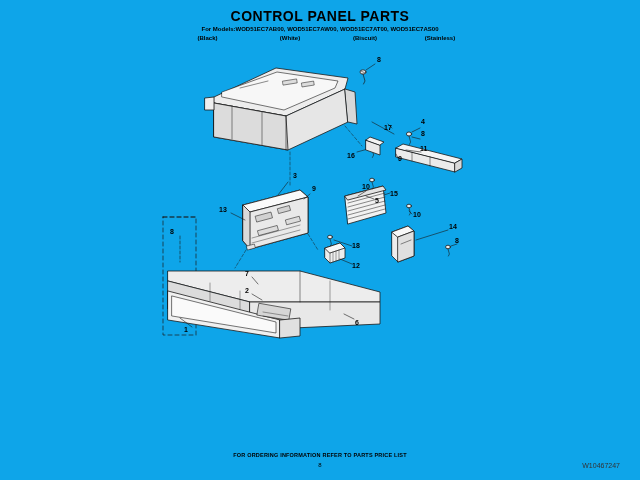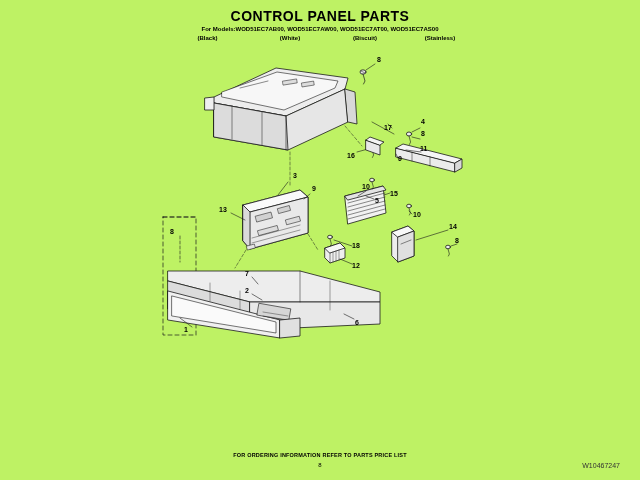--- a/index.html
+++ b/index.html
@@ -11,21 +11,21 @@
     height: 480px;
     background: #ffffff;
     font-family: "Liberation Sans", sans-serif;
     color: #000000;
     overflow: hidden;
   }
   #page {
     position: relative;
     width: 640px;
     height: 480px;
-    background: #bef264;
+    background: #0ea5e9;
   }
   
   .title {
     position: absolute;
     top: 8px;
     left: 0;
     width: 640px;
     text-align: center;
     font-size: 14px;
     font-weight: bold;

